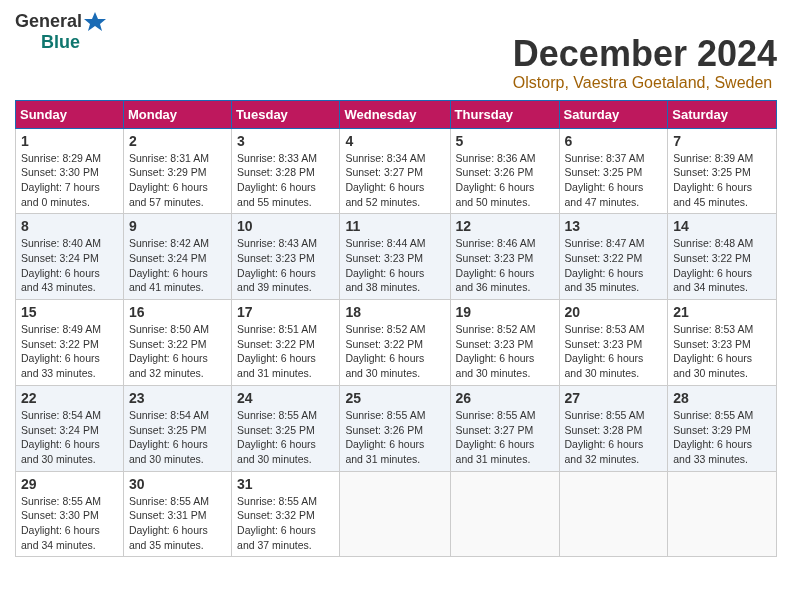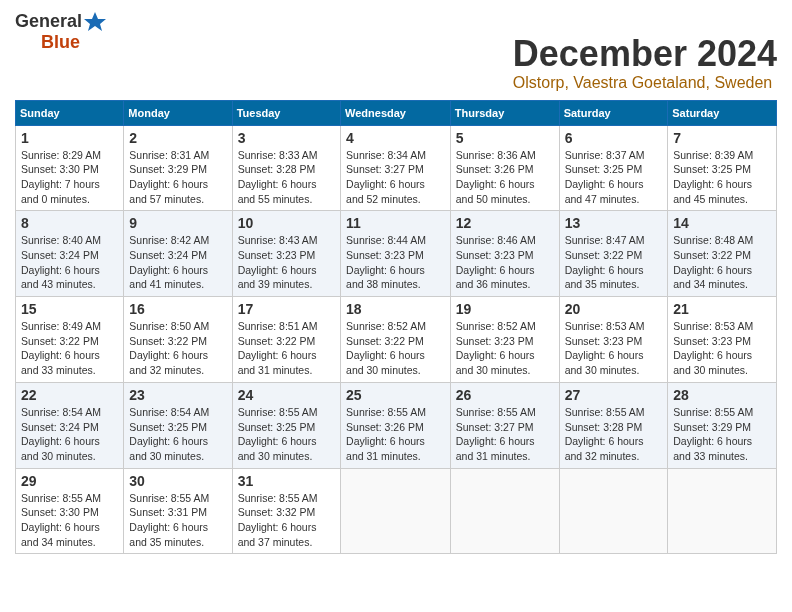--- a/index.html
+++ b/index.html
@@ -26,21 +26,21 @@
       align-items: center;
     }
     .logo-general {
       font-size: 18px;
       font-weight: bold;
       color: #333;
     }
     .logo-blue {
       font-size: 18px;
       font-weight: bold;
-      color: #c2410c;
+      color: #0f766e;
     }
     .logo-flag {
       width: 22px;
       height: 22px;
       margin-left: 2px;
     }
     .title-area {
       text-align: left;
       margin-top: 24px;
     }
@@ -53,23 +53,23 @@
     .subtitle {
       font-size: 16px;
       color: #a16207;
     }
     .calendar {
       width: 100%;
       border-collapse: collapse;
       border: 1px solid #ccc;
     }
     .calendar th {
-      background: #0369a1;
+      background: #be185d;
       color: #fff;
-      font-size: 11px;
+      font-size: 13px;
       font-weight: bold;
       padding: 6px 4px;
       text-align: left;
       border: 1px solid #1a6bb5;
     }
     .calendar td {
       vertical-align: top;
       border: 1px solid #ccc;
       padding: 4px 5px;
       font-size: 10.5px;

